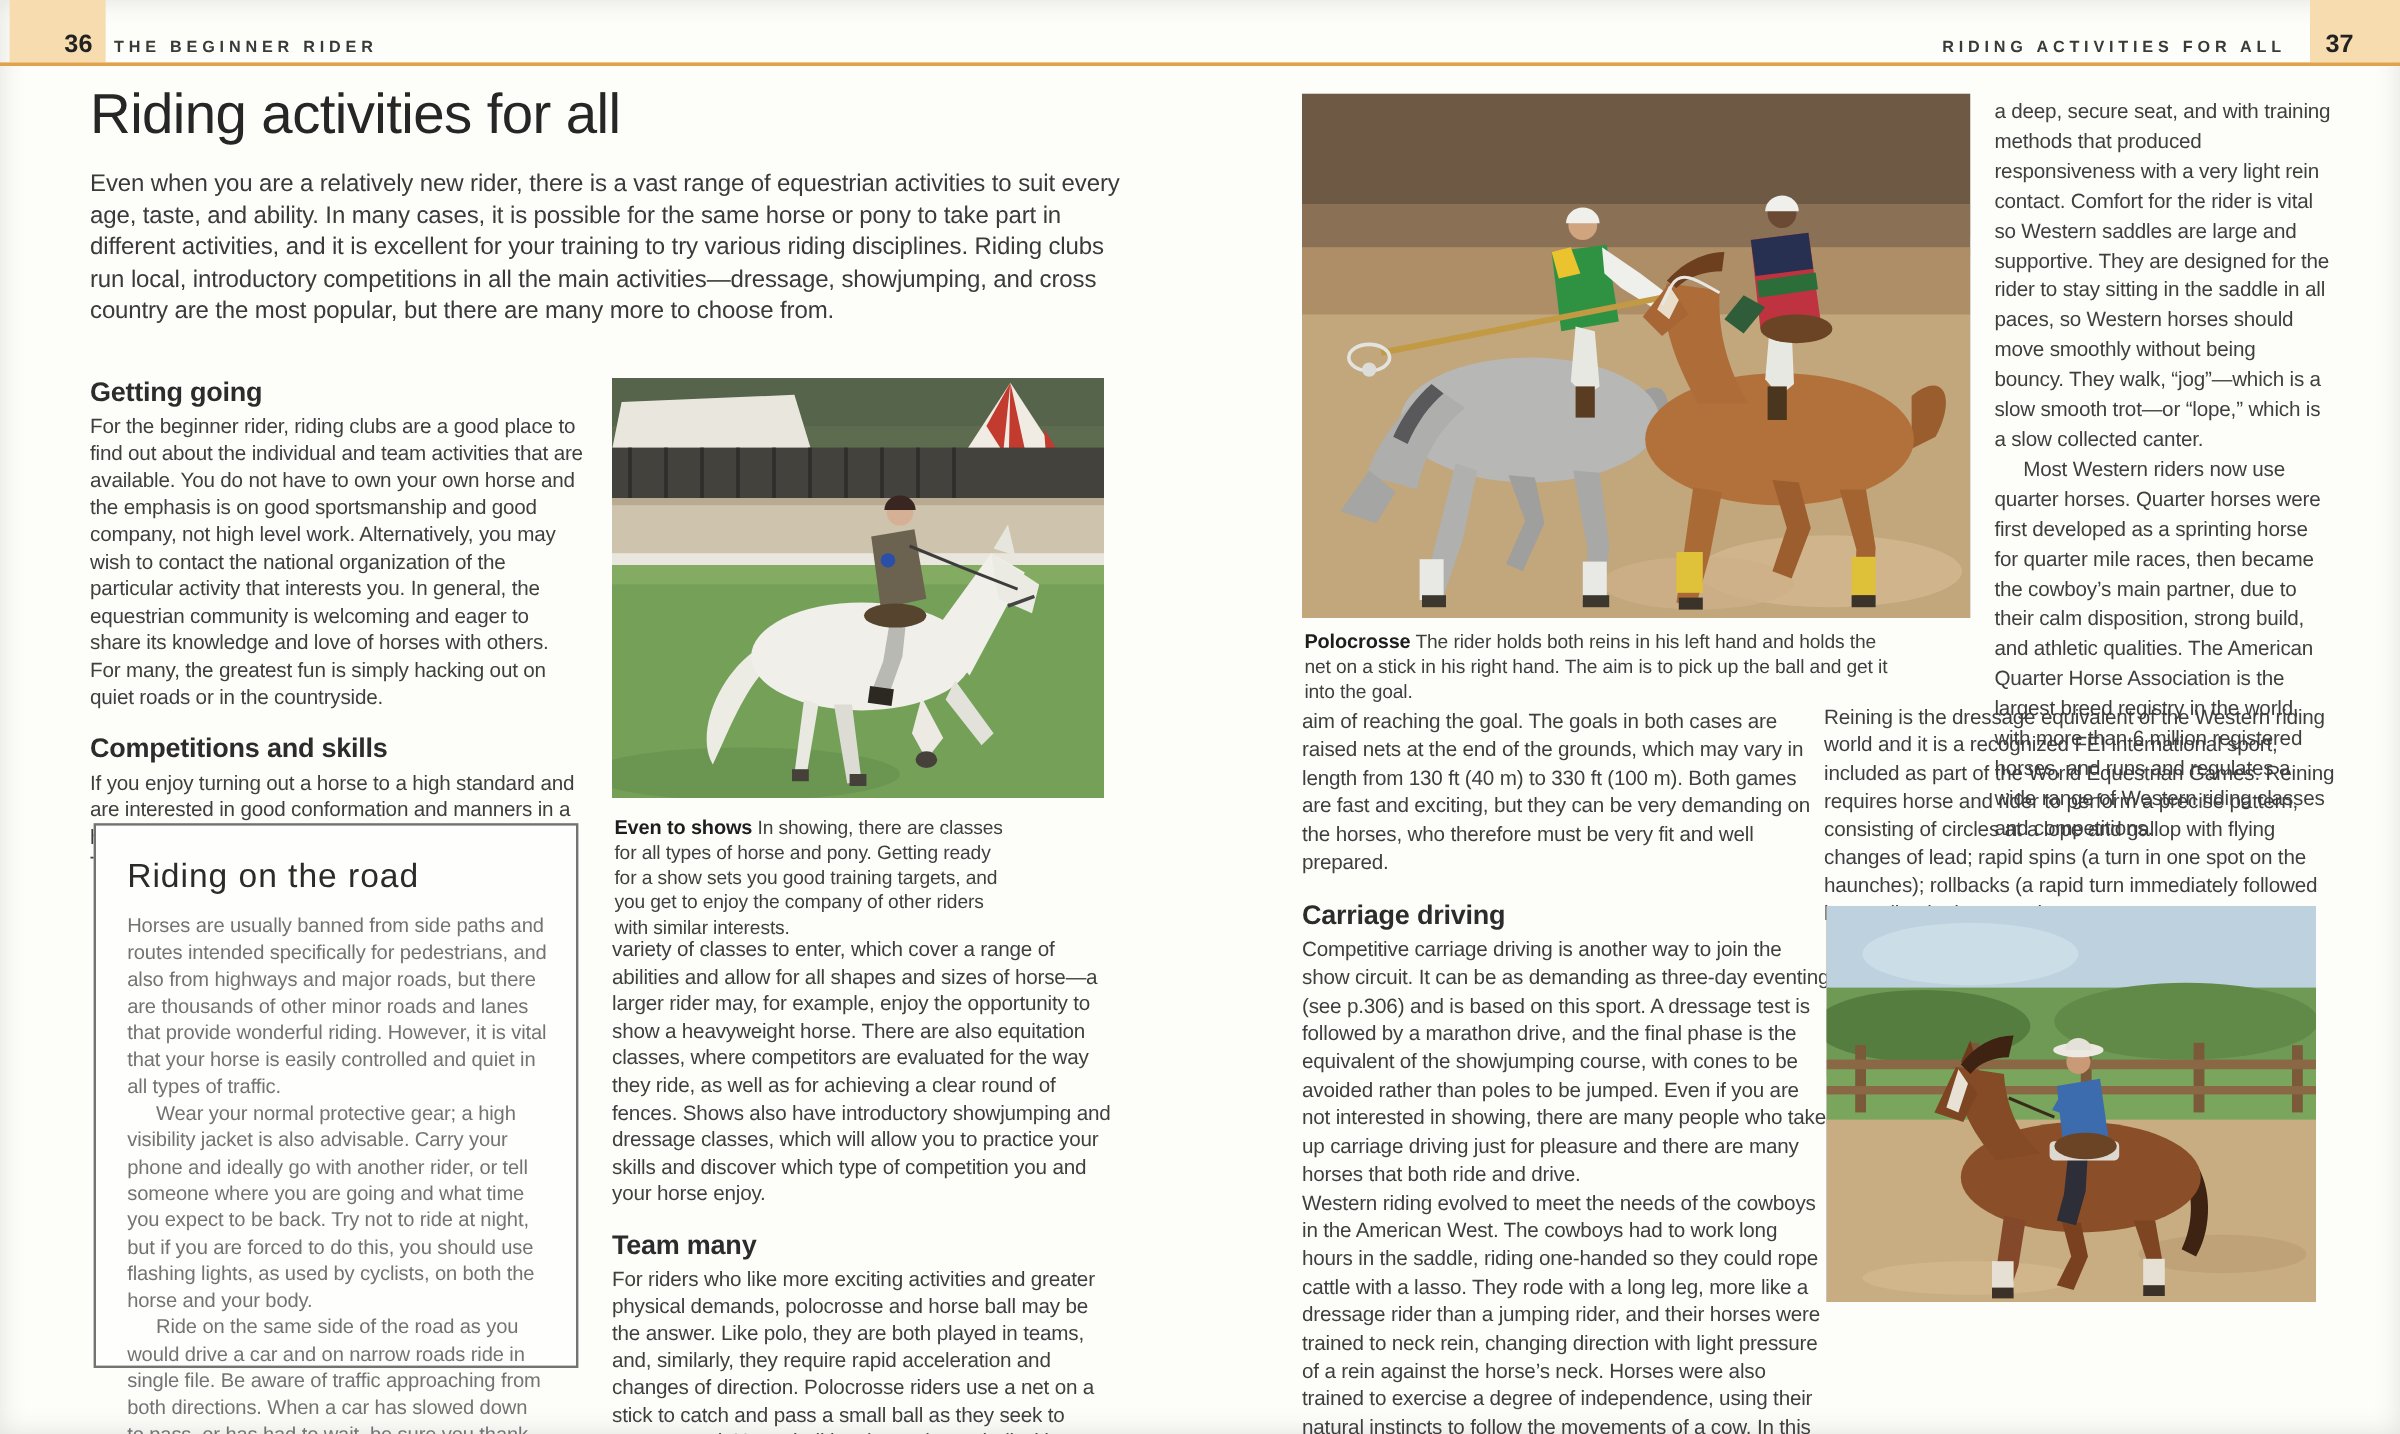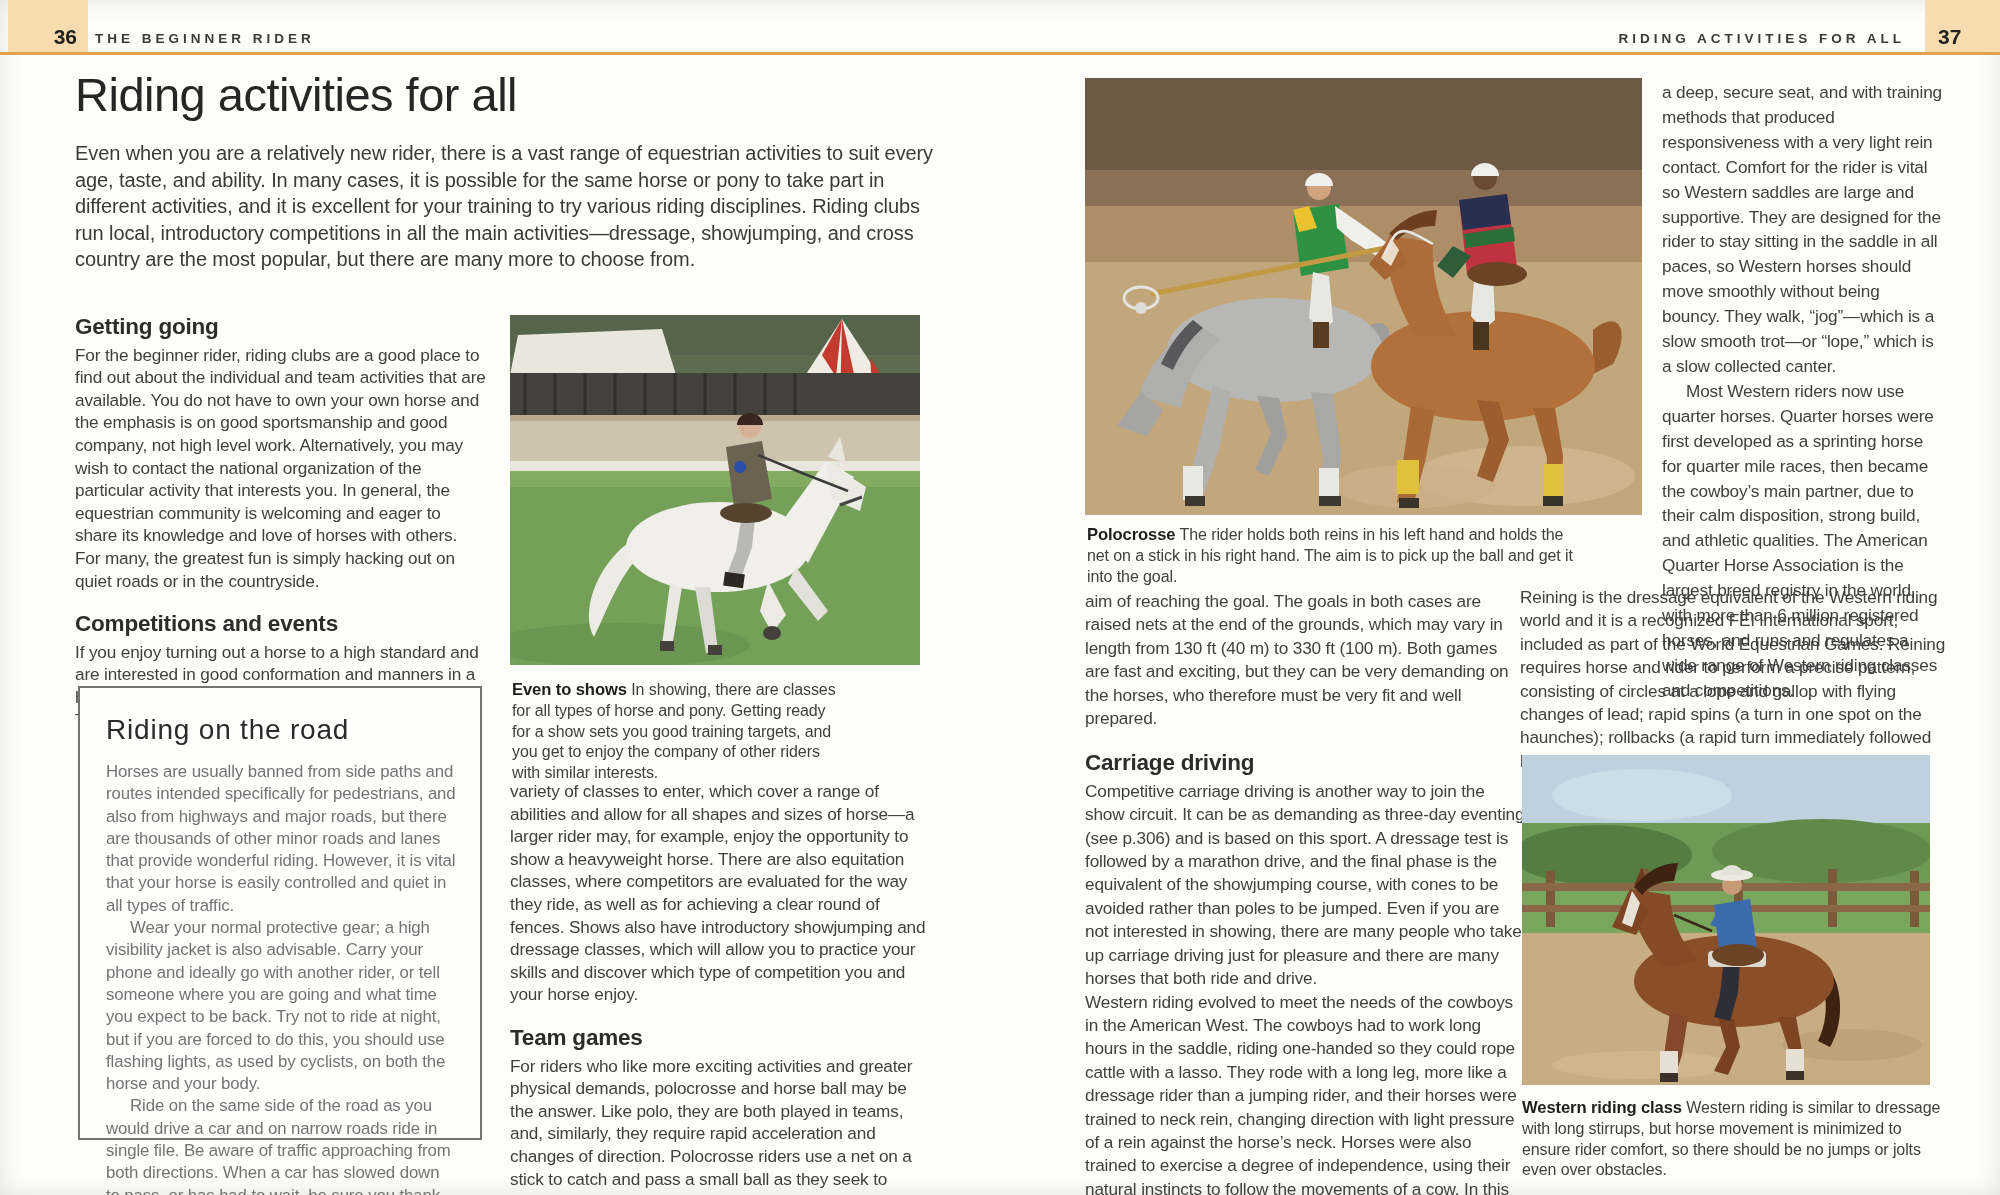--- a/index.html
+++ b/index.html
@@ -55,21 +55,21 @@
   </div>
   <div class="header-rule"></div>
 
   <div class="abs page-title" style="left:75px;top:70px;width:900px;">Riding activities for all</div>
 
   <div class="abs intro" style="left:75px;top:140px;width:862px;">Even when you are a relatively new rider, there is a vast range of equestrian activities to suit every age, taste, and ability. In many cases, it is possible for the same horse or pony to take part in different activities, and it is excellent for your training to try various riding disciplines. Riding clubs run local, introductory competitions in all the main activities—dressage, showjumping, and cross country are the most popular, but there are many more to choose from.</div>
 
   <div class="abs body-text" style="left:75px;top:316px;width:412px;">
     <h3 class="section-heading">Getting going</h3>
     <p>For the beginner rider, riding clubs are a good place to find out about the individual and team activities that are available. You do not have to own your own horse and the emphasis is on good sportsmanship and good company, not high level work. Alternatively, you may wish to contact the national organization of the particular activity that interests you. In general, the equestrian community is welcoming and eager to share its knowledge and love of horses with others. For many, the greatest fun is simply hacking out on quiet roads or in the countryside.</p>
-    <h3 class="section-heading mt">Competitions and events</h3>
+    <h3 class="section-heading mt">Competitions and skills</h3>
     <p>If you enjoy turning out a horse to a high standard and are interested in good conformation and manners in a horse, then showing could be the right activity for you. There is a wide</p>
   </div>
 
   <div class="abs road-box" style="left:78px;top:686px;width:404px;height:454px;">
     <h3 class="box-title">Riding on the road</h3>
     <p>Horses are usually banned from side paths and routes intended specifically for pedestrians, and also from highways and major roads, but there are thousands of other minor roads and lanes that provide wonderful riding. However, it is vital that your horse is easily controlled and quiet in all types of traffic.</p>
     <p class="indent">Wear your normal protective gear; a high visibility jacket is also advisable. Carry your phone and ideally go with another rider, or tell someone where you are going and what time you expect to be back. Try not to ride at night, but if you are forced to do this, you should use flashing lights, as used by cyclists, on both the horse and your body.</p>
     <p class="indent">Ride on the same side of the road as you would drive a car and on narrow roads ride in single file. Be aware of traffic approaching from both directions. When a car has slowed down to pass, or has had to wait, be sure you thank the driver clearly. To slow a car down, hold out your outside arm, moving it up and down slowly. If you need the driver to come to a complete halt, hold out your palm vertically in front of you.</p>
   </div>
 
@@ -127,21 +127,21 @@
     </svg>
   </div>
 
   <div class="abs caption" style="left:512px;top:680px;width:336px;">
     <span class="cap-bold">Even to shows</span>
     <span>In showing, there are classes for all types of horse and pony. Getting ready for a show sets you good training targets, and you get to enjoy the company of other riders with similar interests.</span>
   </div>
 
   <div class="abs body-text" style="left:510px;top:780px;width:416px;">
     <p>variety of classes to enter, which cover a range of abilities and allow for all shapes and sizes of horse—a larger rider may, for example, enjoy the opportunity to show a heavyweight horse. There are also equitation classes, where competitors are evaluated for the way they ride, as well as for achieving a clear round of fences. Shows also have introductory showjumping and dressage classes, which will allow you to practice your skills and discover which type of competition you and your horse enjoy.</p>
-    <h3 class="section-heading mt">Team games</h3>
+    <h3 class="section-heading mt">Team many</h3>
     <p>For riders who like more exciting activities and greater physical demands, polocrosse and horse ball may be the answer. Like polo, they are both played in teams, and, similarly, they require rapid acceleration and changes of direction. Polocrosse riders use a net on a stick to catch and pass a small ball as they seek to score a goal. Horse ball involves a larger ball with several handles attached, which participants pass to each other, again with the</p>
   </div>
 
   <div class="photo" style="left:1085px;top:78px;width:557px;height:437px;" role="img" aria-label="Two polocrosse players on a grey horse and a chestnut horse contesting the ball">
     <svg viewBox="0 0 557 437" preserveAspectRatio="none">
       <rect width="557" height="437" fill="#c2a67c"></rect>
       <rect width="557" height="118" fill="#6e5a44"></rect>
       <rect y="92" width="557" height="44" fill="#8a7156"></rect>
       <rect y="128" width="557" height="56" fill="#ad8e66"></rect>
       <ellipse cx="440" cy="398" rx="110" ry="30" fill="#d2b68e" opacity=".85"></ellipse>
@@ -262,18 +262,14 @@
       <circle cx="210" cy="130" r="10" fill="#c89a76"></circle>
       <ellipse cx="210" cy="120" rx="21" ry="6" fill="#ece9e2"></ellipse>
       <path d="M199,120 a11,10 0 0 1 22,0 Z" fill="#e4e1d8"></path>
       <path d="M226,160 L206,176 L188,170 L196,156 Z" fill="#3c6cae"></path>
       <rect x="186" y="196" width="58" height="16" rx="4" fill="#ddd9d0"></rect>
       <ellipse cx="216" cy="200" rx="26" ry="11" fill="#6b4325"></ellipse>
       <line x1="190" y1="176" x2="152" y2="160" stroke="#3a2a1a" stroke-width="2.5"></line>
     </svg>
   </div>
 
-  <div class="abs caption" style="left:1522px;top:1098px;width:428px;">
-    <span class="cap-bold">Western riding class</span>
-    <span>Western riding is similar to dressage with long stirrups, but horse movement is minimized to ensure rider comfort, so there should be no jumps or jolts even over obstacles.</span>
-  </div>
 
 </div>
 
 </body></html>

